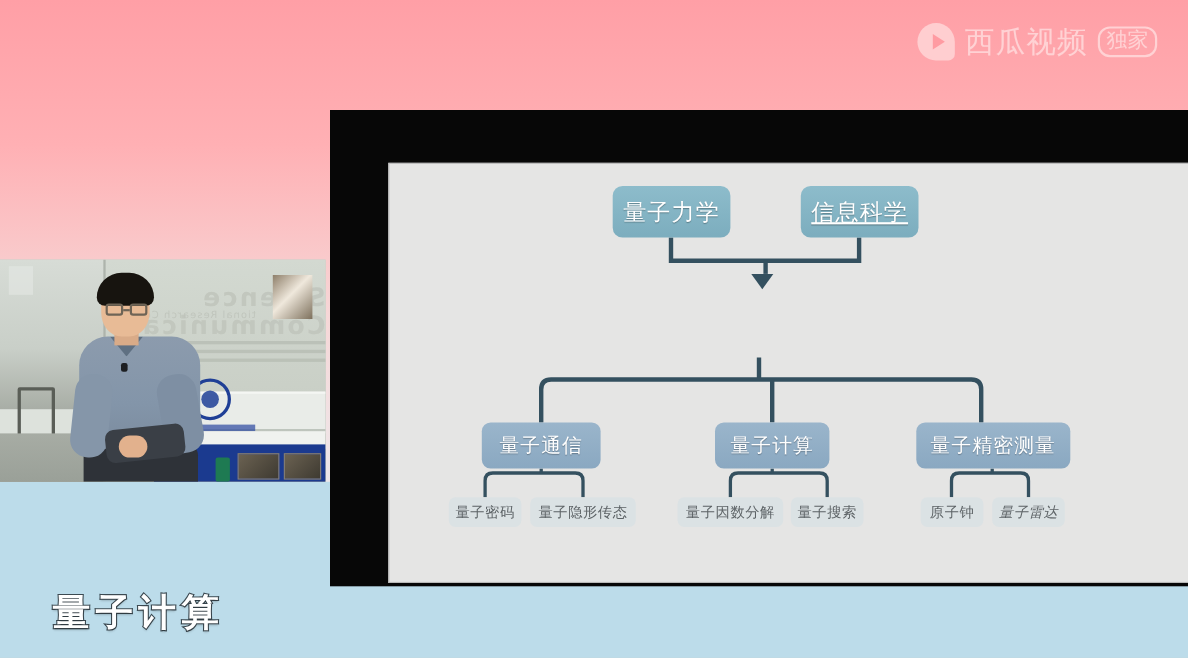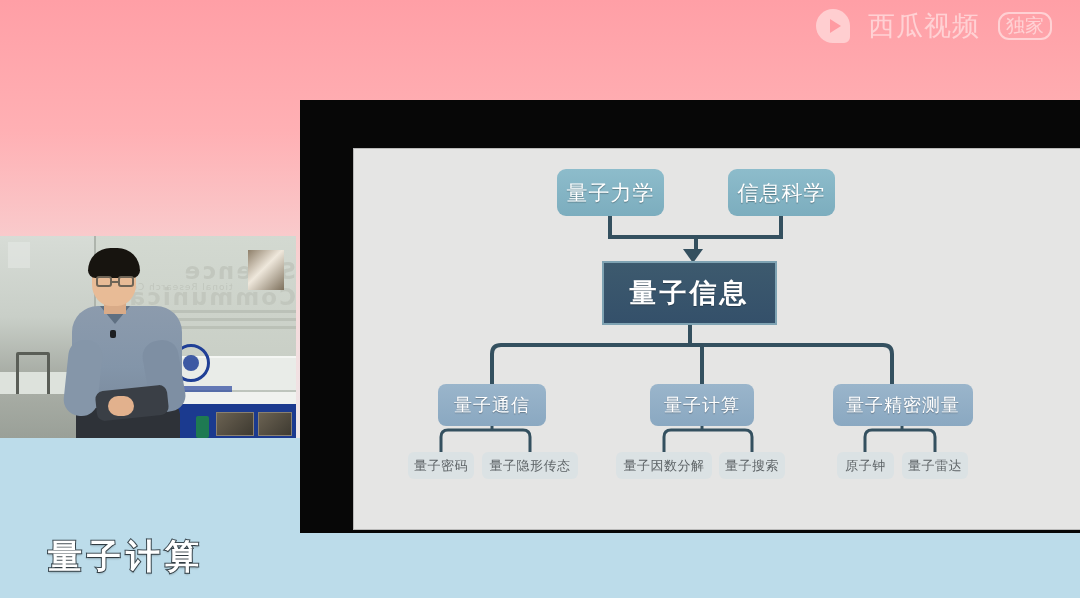--- a/index.html
+++ b/index.html
@@ -25,22 +25,22 @@
   }
   
   #lower-band {
     position: absolute; left: 0; top: 438px;
     width: 1080px; height: 160px;
     background: #bcdcea;
   }
 
   
   #watermark {
-    position: absolute; top: 8px; right: 28px;
-    display: flex; align-items: center; gap: 18px;
+    position: absolute; top: 20px; right: 28px;
+    display: flex; align-items: center; gap: 9px;
     opacity: .92;
   }
   #wm-logo {
     width: 34px; height: 34px; border-radius: 50% 50% 6px 50%;
     background: #ffd2d4;
     display: flex; align-items: center; justify-content: center;
   }
   #wm-logo .tri {
     width: 0; height: 0;
     border-left: 11px solid #ff9ba2;
@@ -224,21 +224,21 @@
     color: #ffffff;
     white-space: nowrap;
     text-shadow: 0 1px 1px rgba(0,0,0,.30);
   }
   .node-top {
     height: 47px; border-radius: 9px;
     background: linear-gradient(to bottom, #8dbccb 0%, #7cadbe 100%);
     font-size: 21px; letter-spacing: 1px;
   }
   #node-qm  { left: 203px; top: 20px;  width: 107px; }
-  #node-is  { left: 374px; top: 20px;  width: 107px; }
+  #node-is  { left: 374px; top: 20px;  width: 107px; text-decoration: underline; }
 
   #node-qi {
     left: 248px; top: 112px; width: 175px; height: 64px;
     background: linear-gradient(to bottom, #3d5a6e 0%, #34506a 100%);
     border: 2px solid #7fa3b3;
     font-size: 27px; font-weight: bold; letter-spacing: 3px;
   }
 
   .node-mid {
     height: 42px; border-radius: 8px;
@@ -256,21 +256,21 @@
     font-size: 13px;
     padding: 0 8px;
     text-shadow: none;
     letter-spacing: .5px;
   }
   #leaf-qc  { left: 54px;  top: 303px; width: 66px; }
   #leaf-qt  { left: 128px; top: 303px; width: 96px; }
   #leaf-qf  { left: 262px; top: 303px; width: 96px; }
   #leaf-qs  { left: 365px; top: 303px; width: 66px; }
   #leaf-ac  { left: 483px; top: 303px; width: 57px; }
-  #leaf-qr  { left: 548px; top: 303px; width: 66px; }
+  #leaf-qr  { left: 548px; top: 303px; width: 66px; font-style: italic; }
 
   
   #caption {
     position: absolute; left: 48px; top: 534px;
     font-size: 34px; font-weight: bold; letter-spacing: 5px;
     color: #ffffff;
     -webkit-text-stroke: 2px #3c4a52;
     paint-order: stroke fill;
     text-shadow: 0 2px 2px rgba(0,0,0,.22);
   }
@@ -354,21 +354,20 @@
           <path d="M511 303 L511 288 Q511 281 518 281 L574 281 Q581 281 581 288 L581 303"></path>
           <path d="M548 277 L548 281"></path>
         </g>
       </svg>
 
       <div id="diagram">
 
         <div class="node node-top" id="node-qm">量子力学</div>
         <div class="node node-top" id="node-is">信息科学</div>
 
-        <div class="node" id="node-qi">量子信息</div>
 
         <div class="node node-mid" id="node-comm">量子通信</div>
         <div class="node node-mid" id="node-comp">量子计算</div>
         <div class="node node-mid" id="node-meas">量子精密测量</div>
 
         <div class="node node-leaf" id="leaf-qc">量子密码</div>
         <div class="node node-leaf" id="leaf-qf">量子因数分解</div>
         <div class="node node-leaf" id="leaf-qt">量子隐形传态</div>
         <div class="node node-leaf" id="leaf-qs">量子搜索</div>
         <div class="node node-leaf" id="leaf-ac">原子钟</div>

